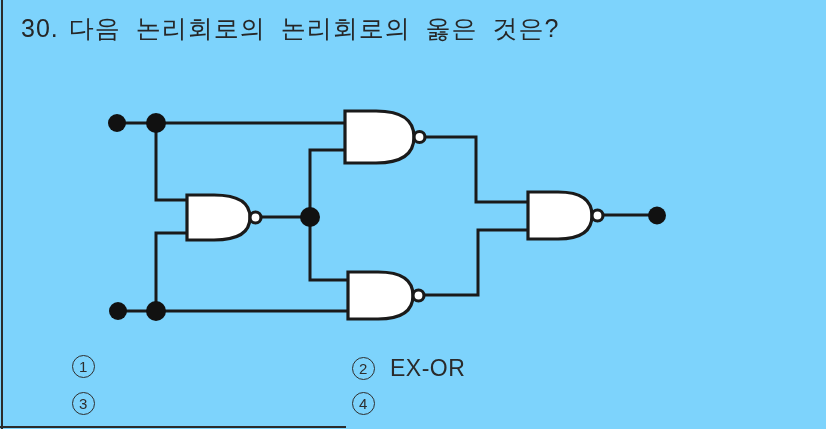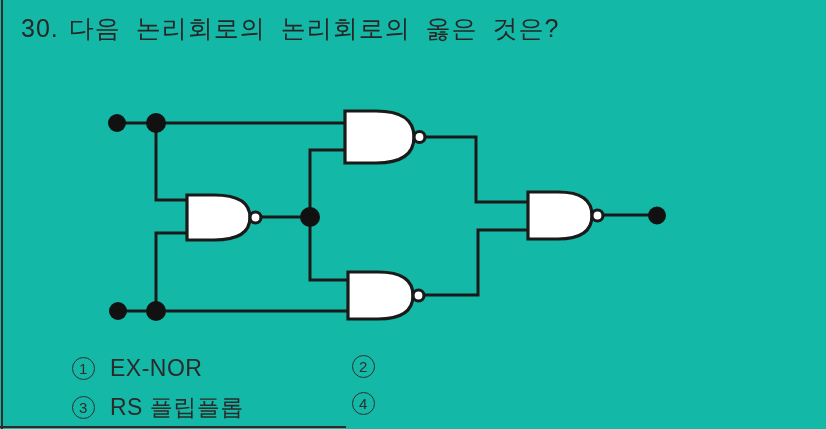--- a/index.html
+++ b/index.html
@@ -1,19 +1,19 @@
 <!DOCTYPE html>
 <html><head>
 <meta charset="utf-8">
 <style>
   html,body{margin:0;padding:0;background:#ffffff;}
   .page{
     position:relative;
     width:826px;height:429px;
-    background:#14b8a6;
+    background:#7dd3fc;
     overflow:hidden;
     font-family:"Liberation Sans","DejaVu Sans",sans-serif;
     color:#222222;
   }
   .left-rule{
     position:absolute;left:1px;top:0;width:2px;height:429px;
     background:#2b2b2b;
   }
   .bottom-rule{
     position:absolute;left:0;top:426px;width:346px;height:2px;
@@ -99,32 +99,31 @@
       <circle cx="310" cy="217" r="10"></circle>
       <circle cx="657" cy="215.5" r="9"></circle>
     </g>
   </svg>
 
   <div class="options">
     <div class="option opt-r1c1">
       <span class="circ">
           <span>1</span>
         </span>
-      <span class="olabel">EX-NOR</span>
     </div>
     <div class="option opt-r1c2">
       <span class="circ">
           <span>2</span>
         </span>
+      <span class="olabel">EX-OR</span>
     </div>
     <div class="option opt-r2c1">
       <span class="circ">
           <span>3</span>
         </span>
-      <span class="olabel">RS 플립플롭</span>
     </div>
     <div class="option opt-r2c2">
       <span class="circ">
           <span>4</span>
         </span>
     </div>
   </div>
 
 </div>
 

